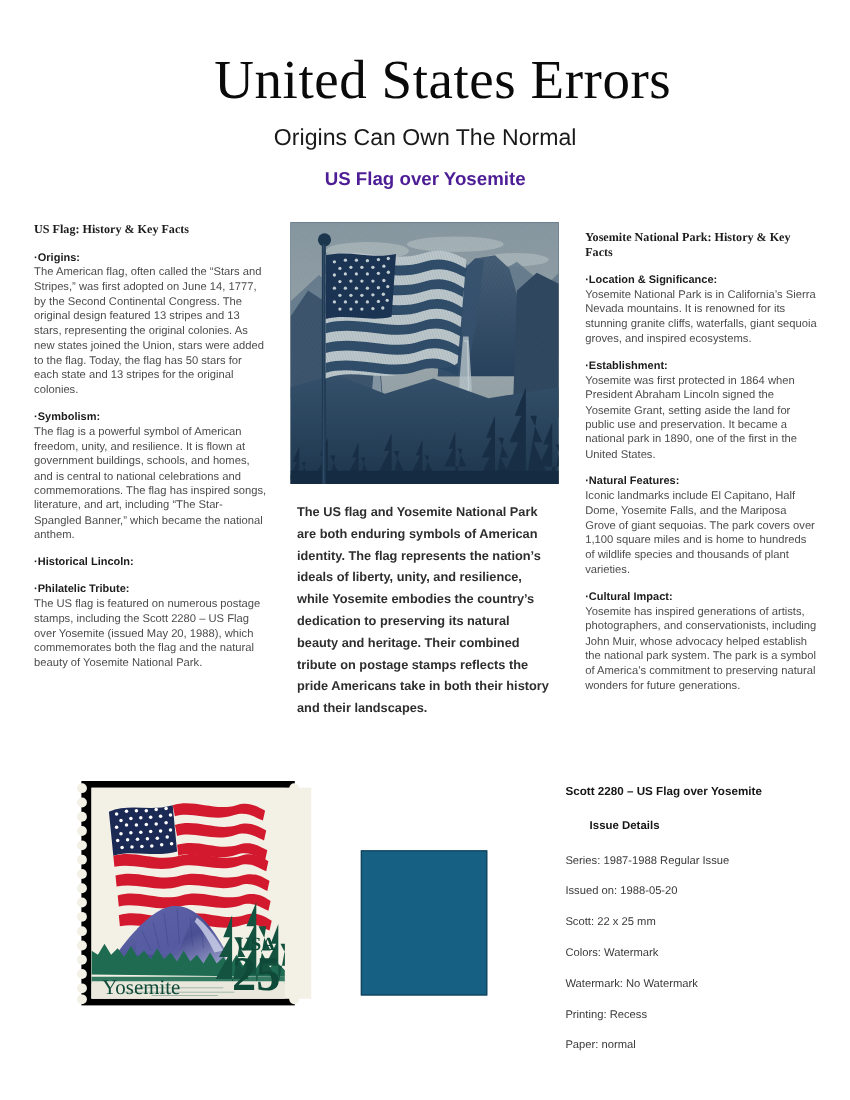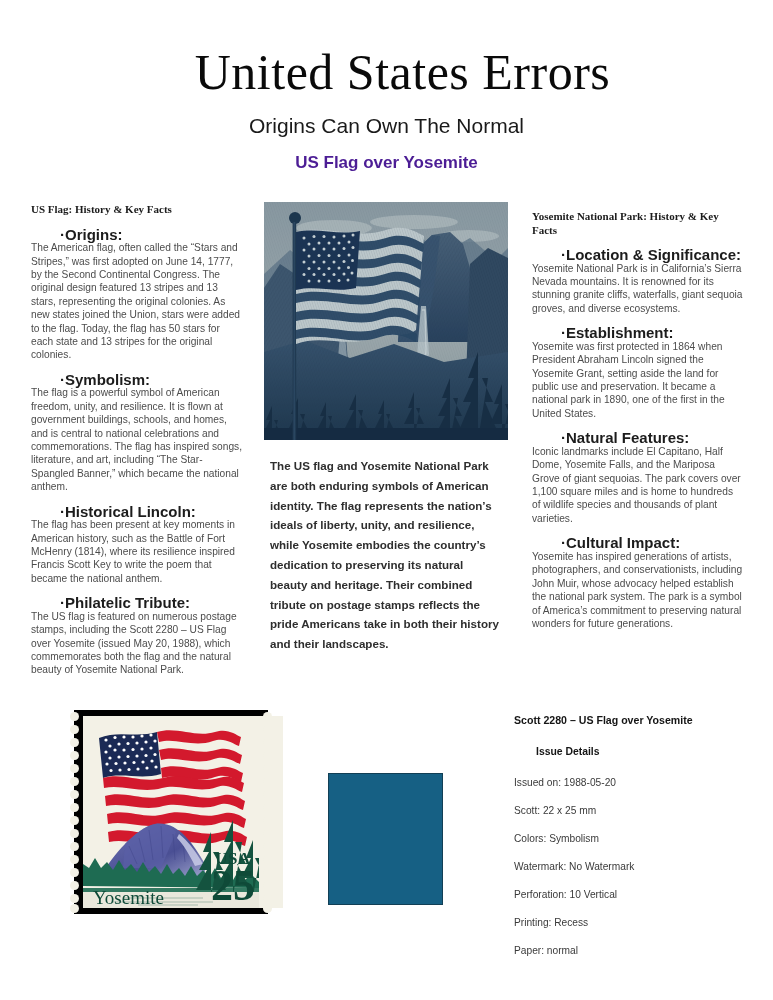--- a/index.html
+++ b/index.html
@@ -71,24 +71,23 @@
     line-height: 13.5px;
     font-weight: bold;
     color: #1c1c1c;
     font-family: Liberation Serif, serif;
   }
   .sec { margin-bottom: 11px; }
   .sec:last-child { margin-bottom: 0; }
   .sec .lbl {
     display: block;
     font-weight: bold;
-    font-size: 15px;
+    font-size: 10px;
     line-height: 13.6px;
     color: #1c1c1c;
-    margin-left: 29px;
   }
   .sec .body {
     display: block;
     font-size: 10.2px;
     line-height: 13.4px;
     color: #4c4c4c;
   }
 
   
   .engraving-wrap {
@@ -217,35 +216,34 @@
     <span class="body">The American flag, often called the “Stars and Stripes,” was first adopted on June 14, 1777, by the Second Continental Congress. The original design featured 13 stripes and 13 stars, representing the original colonies. As new states joined the Union, stars were added to the flag. Today, the flag has 50 stars for each state and 13 stripes for the original colonies.</span>
   </div>
 
   <div class="sec">
     <span class="lbl">·Symbolism:</span>
     <span class="body">The flag is a powerful symbol of American freedom, unity, and resilience. It is flown at government buildings, schools, and homes, and is central to national celebrations and commemorations. The flag has inspired songs, literature, and art, including “The Star-Spangled Banner,” which became the national anthem.</span>
   </div>
 
   <div class="sec">
     <span class="lbl">·Historical Lincoln:</span>
-    <span class="body">The flag has been present at key moments in American history, such as the Battle of Fort McHenry (1814), where its resilience inspired Francis Scott Key to write the poem that became the national anthem.</span>
   </div>
 
   <div class="sec">
     <span class="lbl">·Philatelic Tribute:</span>
     <span class="body">The US flag is featured on numerous postage stamps, including the Scott 2280 – US Flag over Yosemite (issued May 20, 1988), which commemorates both the flag and the natural beauty of Yosemite National Park.</span>
   </div>
 </div>
 
 <div class="col col-right">
   <h3>Yosemite National Park: History &amp; Key Facts</h3>
 
   <div class="sec">
     <span class="lbl">·Location &amp; Significance:</span>
-    <span class="body">Yosemite National Park is in California’s Sierra Nevada mountains. It is renowned for its stunning granite cliffs, waterfalls, giant sequoia groves, and diverse ecosystems.</span>
+    <span class="body">Yosemite National Park is in California’s Sierra Nevada mountains. It is renowned for its stunning granite cliffs, waterfalls, giant sequoia groves, and inspired ecosystems.</span>
   </div>
 
   <div class="sec">
     <span class="lbl">·Establishment:</span>
     <span class="body">Yosemite was first protected in 1864 when President Abraham Lincoln signed the Yosemite Grant, setting aside the land for public use and preservation. It became a national park in 1890, one of the first in the United States.</span>
   </div>
 
   <div class="sec">
     <span class="lbl">·Natural Features:</span>
     <span class="body">Iconic landmarks include El Capitano, Half Dome, Yosemite Falls, and the Mariposa Grove of giant sequoias. The park covers over 1,100 square miles and is home to hundreds of wildlife species and thousands of plant varieties.</span>
@@ -552,40 +550,40 @@
   </div>
 </div>
 
 <div class="swatch" style="background: rgb(22, 96, 132); border-color: rgb(18, 63, 85);"></div>
 
 <div class="details">
   <div class="d-title">Scott 2280 – US Flag over Yosemite</div>
   <div class="d-sub">Issue Details</div>
 
   <div class="d-row">
+    <span class="d-key">Series:</span>
+    <span class="d-val">1987-1988 Regular Issue</span>
+  </div>
+  <div class="d-row">
     <span class="d-key">Issued on:</span>
     <span class="d-val">1988-05-20</span>
   </div>
   <div class="d-row">
     <span class="d-key">Scott:</span>
     <span class="d-val">22 x 25 mm</span>
   </div>
   <div class="d-row">
     <span class="d-key">Colors:</span>
-    <span class="d-val">Symbolism</span>
+    <span class="d-val">Watermark</span>
   </div>
   <div class="d-row">
     <span class="d-key">Watermark:</span>
     <span class="d-val">No Watermark</span>
   </div>
   <div class="d-row">
-    <span class="d-key">Perforation:</span>
-    <span class="d-val">10 Vertical</span>
-  </div>
-  <div class="d-row">
     <span class="d-key">Printing:</span>
     <span class="d-val">Recess</span>
   </div>
   <div class="d-row">
     <span class="d-key">Paper:</span>
     <span class="d-val">normal</span>
   </div>
 
 </div>
 

